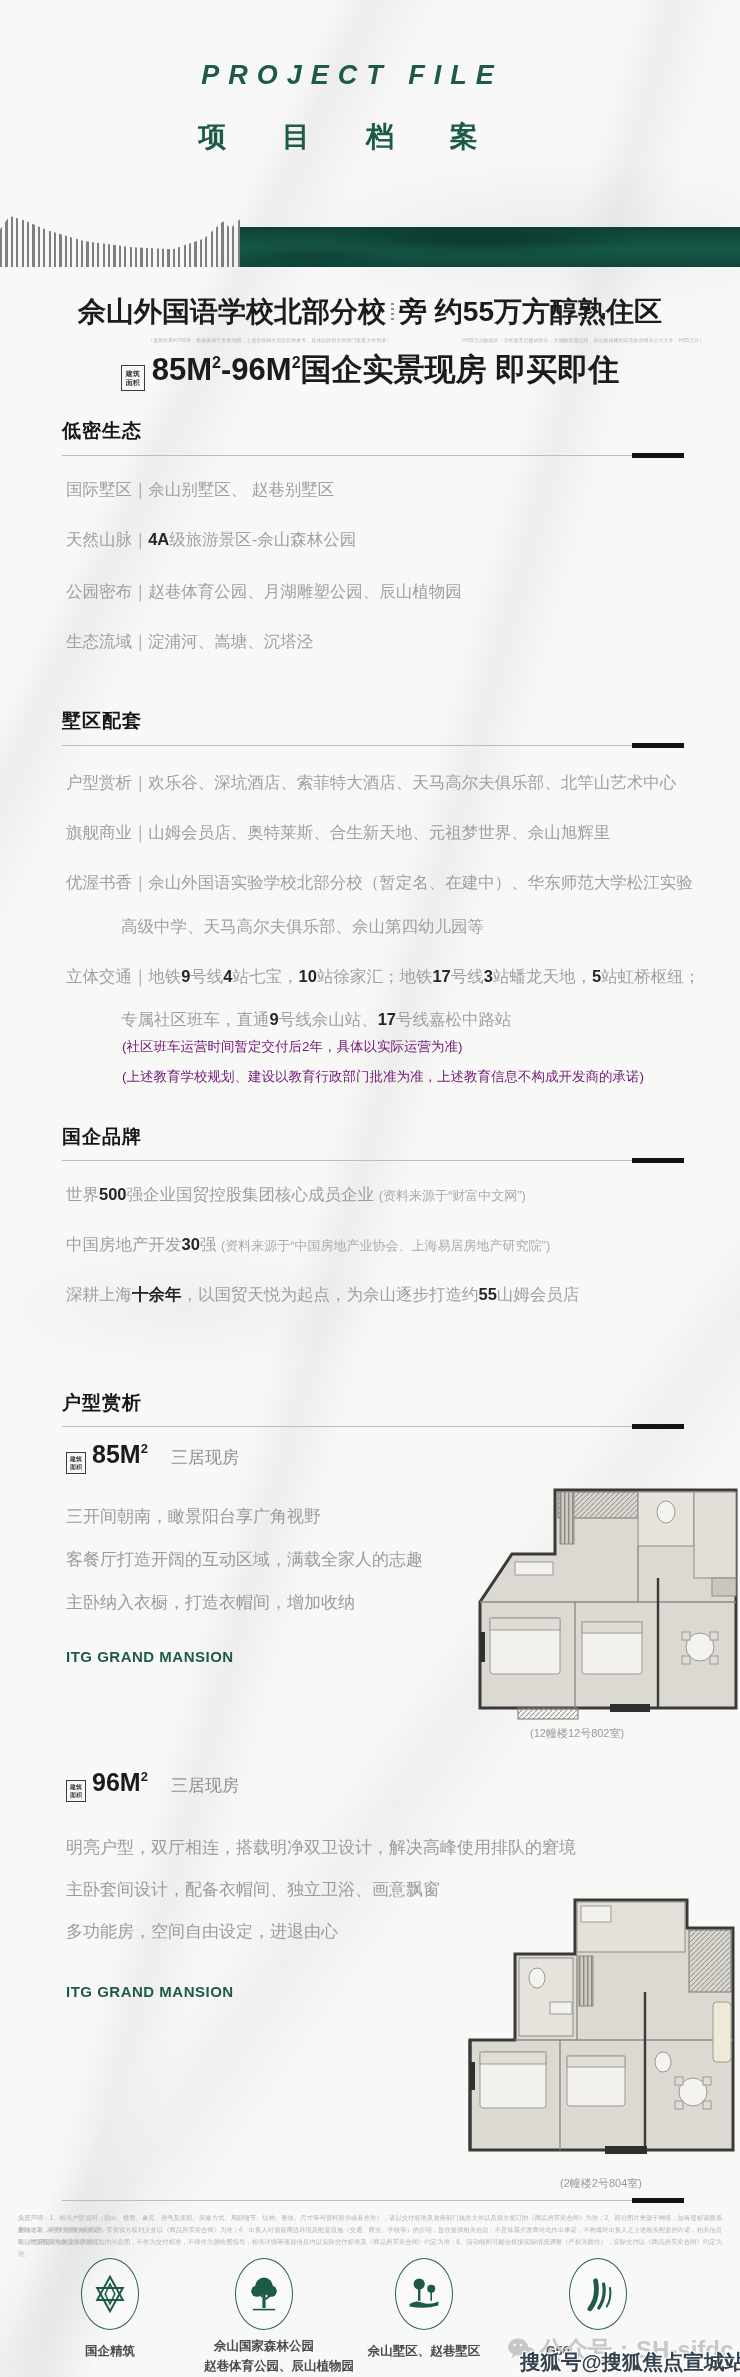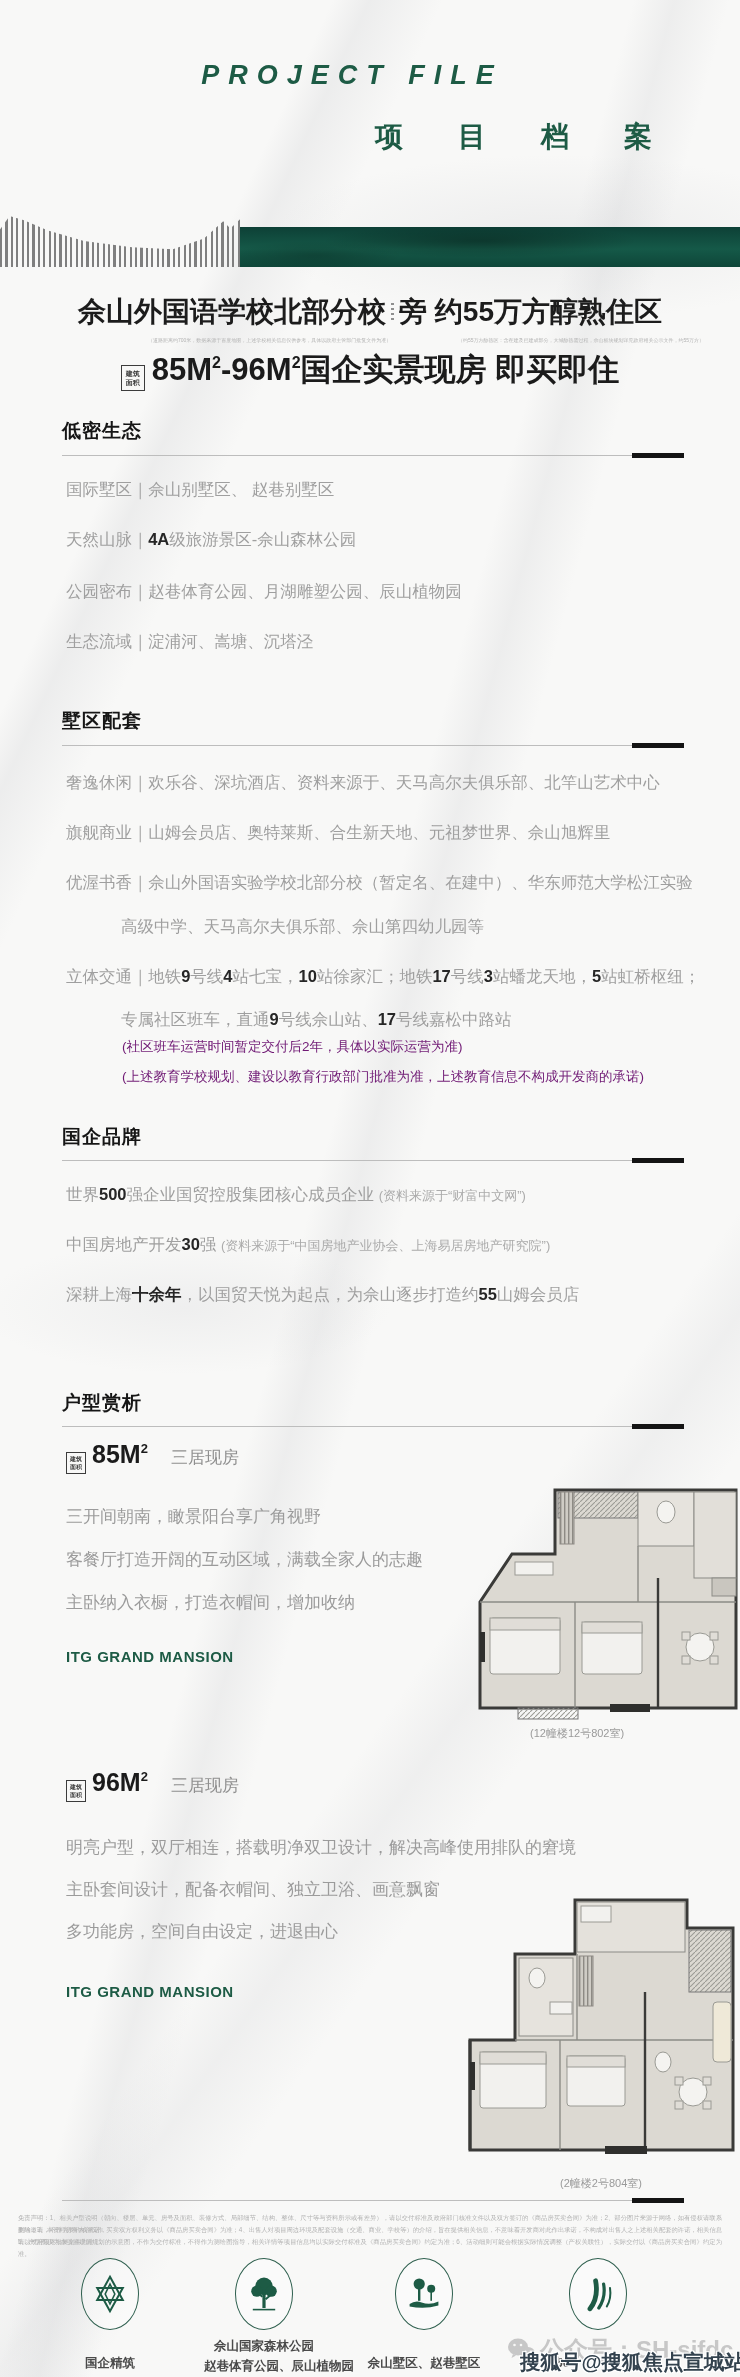--- a/index.html
+++ b/index.html
@@ -12,22 +12,22 @@
       linear-gradient(105deg,transparent 46%,rgba(170,172,178,.14) 49%,transparent 53%),
       linear-gradient(125deg,transparent 66%,rgba(176,178,184,.13) 69%,transparent 73%),
       radial-gradient(55% 5% at 75% 10%,rgba(180,182,188,.18),transparent 70%),
       radial-gradient(40% 4% at 25% 55%,rgba(180,182,188,.14),transparent 70%);}
   .abs{position:absolute;z-index:2;}
   .nowrap{white-space:nowrap;}
 
   
   .t-en{left:0;width:704px;text-align:center;top:60px;font-size:27px;font-weight:bold;
         font-style:italic;letter-spacing:9px;color:#1d5b45;}
-  .t-cn{left:0;width:676px;text-align:right;top:118px;font-size:28px;font-weight:bold;
-        letter-spacing:24px;text-indent:24px;color:#1d5b45;font-family:Liberation Serif, serif;}
+  .t-cn{left:0;width:676px;text-align:center;top:118px;font-size:28px;font-weight:bold;
+        letter-spacing:24px;text-indent:24px;color:#1d5b45;}
 
   
   .bars{left:0;top:215px;width:240px;height:52px;
         background:repeating-linear-gradient(90deg,#7f7f7f 0 2.2px,transparent 2.2px 5.4px);
         clip-path:polygon(0 28%,4% 2%,10% 10%,20% 30%,35% 50%,55% 62%,72% 66%,85% 45%,93% 12%,96% 26%,100% 8%,100% 100%,0 100%);}
   .band{left:240px;top:227px;width:500px;height:40px;
         background:linear-gradient(180deg,#0d4036,#155948 55%,#0e4639);}
   .band::after{content:"";position:absolute;inset:0;
         background:radial-gradient(45% 60% at 48% 35%,rgba(0,0,0,.30),transparent 70%),
                    radial-gradient(25% 50% at 15% 70%,rgba(0,0,0,.18),transparent 70%);}
@@ -62,21 +62,21 @@
   .bullet{left:66px;font-size:17px;color:#9b9b9b;}
   .itg{left:66px;font-size:15px;font-weight:800;color:#1d5b45;letter-spacing:.5px;}
   .plan{z-index:1;}
   .cap{font-size:11px;color:#9a9a9a;}
 
   
   .disc{left:18px;width:704px;font-size:6.3px;line-height:12px;color:#b2b2b2;text-align:justify;}
   .logo-cell{top:2258px;width:120px;text-align:center;}
   .logo-oval{width:56px;height:70px;border:1.6px solid #2e5f4e;border-radius:50%;
              margin:0 auto;display:flex;align-items:center;justify-content:center;background:rgba(255,255,255,.35);}
-  .logo-label{font-size:12.5px;font-weight:bold;color:#4a4a4a;line-height:19px;margin-top:24px;white-space:nowrap;}
+  .logo-label{font-size:12.5px;font-weight:bold;color:#4a4a4a;line-height:19px;margin-top:12px;white-space:nowrap;}
   .wm-gray{left:506px;top:2334px;font-size:24px;color:#c7c7c7;font-weight:bold;white-space:nowrap;z-index:3;
            display:flex;align-items:center;gap:4px;}
   .wm-sohu{left:520px;top:2348px;font-size:20.5px;font-weight:800;color:#33424e;white-space:nowrap;z-index:4;
            text-shadow:-1px -1px 0 #fff,1px -1px 0 #fff,-1px 1px 0 #fff,1px 1px 0 #fff,0 1px 0 #fff;}
 </style>
 </head>
 <body>
 
 <div class="page">
 
@@ -102,21 +102,21 @@
 
   <div class="abs sec-h nowrap" style="top:418px">低密生态</div>
   <div class="abs rule" style="top:455px"></div>
   <div class="abs item nowrap" style="top:479px"><span class="seg">国际墅区｜佘山别墅区、 赵巷别墅区</span></div>
   <div class="abs item nowrap" style="top:529px"><span class="seg">天然山脉｜</span><span class="seg b">4A</span><span class="seg">级旅游景区-佘山森林公园</span></div>
   <div class="abs item nowrap" style="top:581px"><span class="seg">公园密布｜赵巷体育公园、月湖雕塑公园、辰山植物园</span></div>
   <div class="abs item nowrap" style="top:631px"><span class="seg">生态流域｜淀浦河、嵩塘、沉塔泾</span></div>
 
   <div class="abs sec-h nowrap" style="top:708px">墅区配套</div>
   <div class="abs rule" style="top:745px"></div>
-  <div class="abs item nowrap" style="top:772px"><span class="seg">奢逸休闲｜欢乐谷、深坑酒店、资料来源于、天马高尔夫俱乐部、北竿山艺术中心</span></div>
+  <div class="abs item nowrap" style="top:772px"><span class="seg">户型赏析｜欢乐谷、深坑酒店、索菲特大酒店、天马高尔夫俱乐部、北竿山艺术中心</span></div>
   <div class="abs item nowrap" style="top:822px"><span class="seg">旗舰商业｜山姆会员店、奥特莱斯、合生新天地、元祖梦世界、佘山旭辉里</span></div>
   <div class="abs item nowrap" style="top:872px"><span class="seg">优渥书香｜佘山外国语实验学校北部分校（暂定名、在建中）、华东师范大学松江实验</span></div>
   <div class="abs item indent nowrap" style="top:916px"><span class="seg">高级中学、天马高尔夫俱乐部、佘山第四幼儿园等</span></div>
   <div class="abs item nowrap" style="top:966px"><span class="seg">立体交通｜地铁</span><span class="seg b">9</span><span class="seg">号线</span><span class="seg b">4</span><span class="seg">站七宝，</span><span class="seg b">10</span><span class="seg">站徐家汇；地铁</span><span class="seg b">17</span><span class="seg">号线</span><span class="seg b">3</span><span class="seg">站蟠龙天地，</span><span class="seg b">5</span><span class="seg">站虹桥枢纽；</span></div>
   <div class="abs item indent nowrap" style="top:1009px"><span class="seg">专属社区班车，直通</span><span class="seg b">9</span><span class="seg">号线佘山站、</span><span class="seg b">17</span><span class="seg">号线嘉松中路站</span></div>
   <div class="abs note nowrap" style="top:1038px">(社区班车运营时间暂定交付后2年，具体以实际运营为准)</div>
   <div class="abs note nowrap" style="top:1068px">(上述教育学校规划、建设以教育行政部门批准为准，上述教育信息不构成开发商的承诺)</div>
 
   <div class="abs sec-h nowrap" style="top:1124px">国企品牌</div>
   <div class="abs rule" style="top:1160px"></div>

